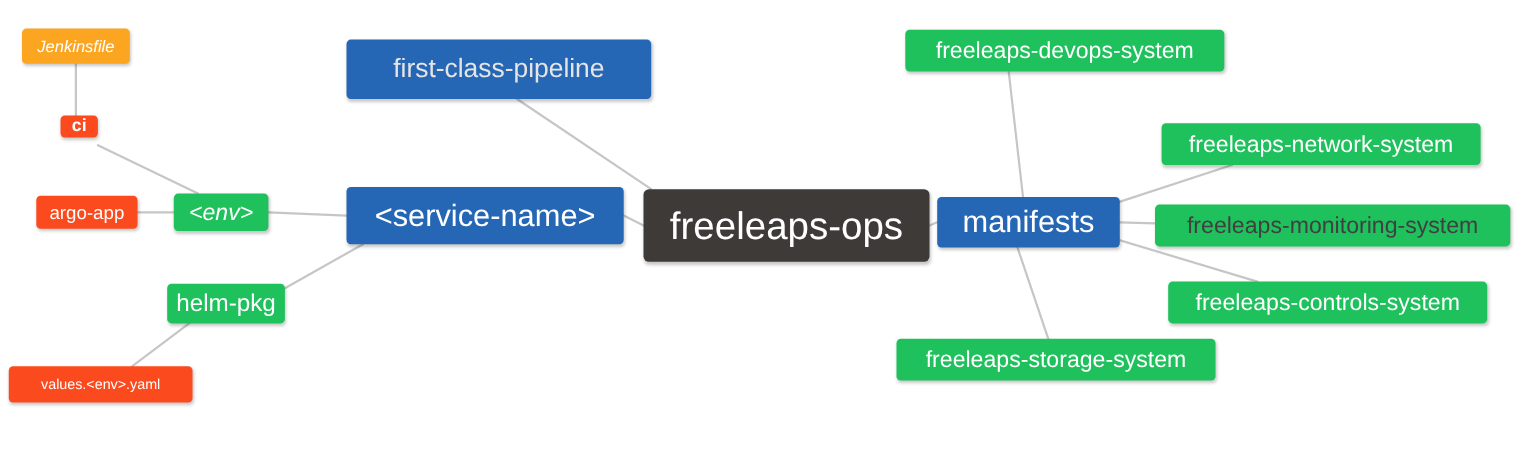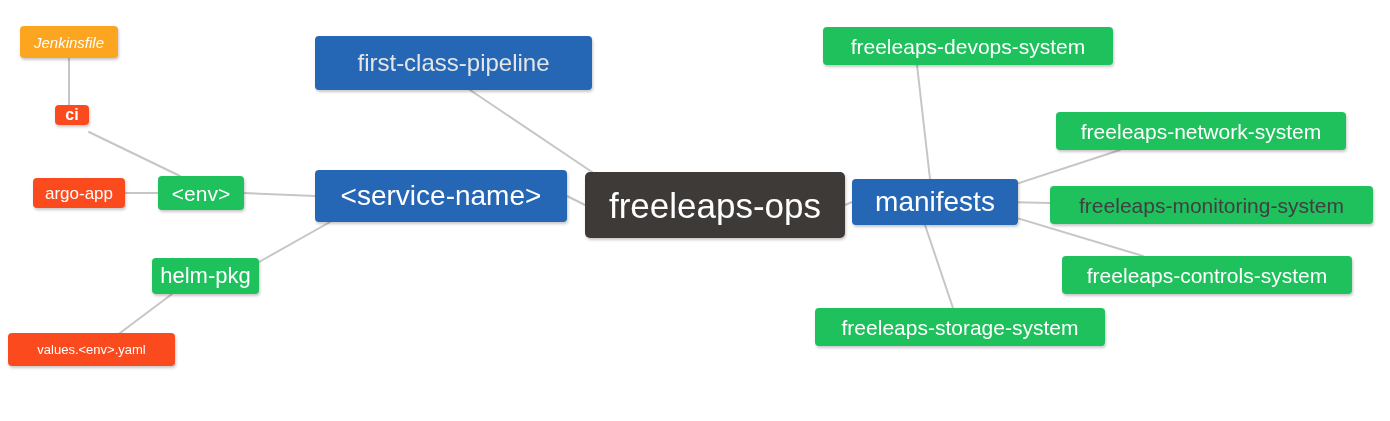--- a/index.html
+++ b/index.html
@@ -69,21 +69,21 @@
       </div>
       <div class="node lvl-blue" style="left: 315px; top: 170px; width: 252px; height: 52px; font-size: 28px; background: rgb(38, 103, 181); color: rgb(255, 255, 255);">
         <span>&lt;service-name&gt;</span>
       </div>
       <div class="node lvl-blue" style="left: 315px; top: 36px; width: 277px; height: 54px; font-size: 24px; background: rgb(38, 103, 181); color: #e5e5e5; justify-content: center;">
         <span>first-class-pipeline</span>
       </div>
       <div class="node lvl-blue" style="left: 852px; top: 179px; width: 166px; height: 46px; font-size: 28px; background: rgb(38, 103, 181); color: rgb(255, 255, 255);">
         <span>manifests</span>
       </div>
-      <div class="node lvl-green" style="left: 158px; top: 176px; width: 86px; height: 34px; font-size: 21px; background: rgb(30, 193, 92); color: rgb(255, 255, 255);">
+      <div class="node lvl-green" style="left: 158px; top: 176px; width: 86px; height: 34px; font-size: 21px; background: rgb(30, 193, 92); color: rgb(255, 255, 255); font-style: italic;">
         <span>&lt;env&gt;</span>
       </div>
       <div class="node lvl-green" style="left: 152px; top: 258px; width: 107px; height: 36px; font-size: 22px; background: rgb(30, 193, 92); color: rgb(255, 255, 255);">
         <span>helm-pkg</span>
       </div>
       <div class="node lvl-red" style="left: 55px; top: 105px; width: 34px; height: 20px; font-size: 16px; background: rgb(251, 75, 30); color: rgb(255, 255, 255); font-weight: bold;">
         <span>ci</span>
       </div>
       <div class="node lvl-orange" style="left: 20px; top: 26px; width: 98px; height: 32px; font-size: 15px; background: rgb(251, 165, 33); color: rgb(255, 255, 255); font-style: italic;">
         <span>Jenkinsfile</span>

